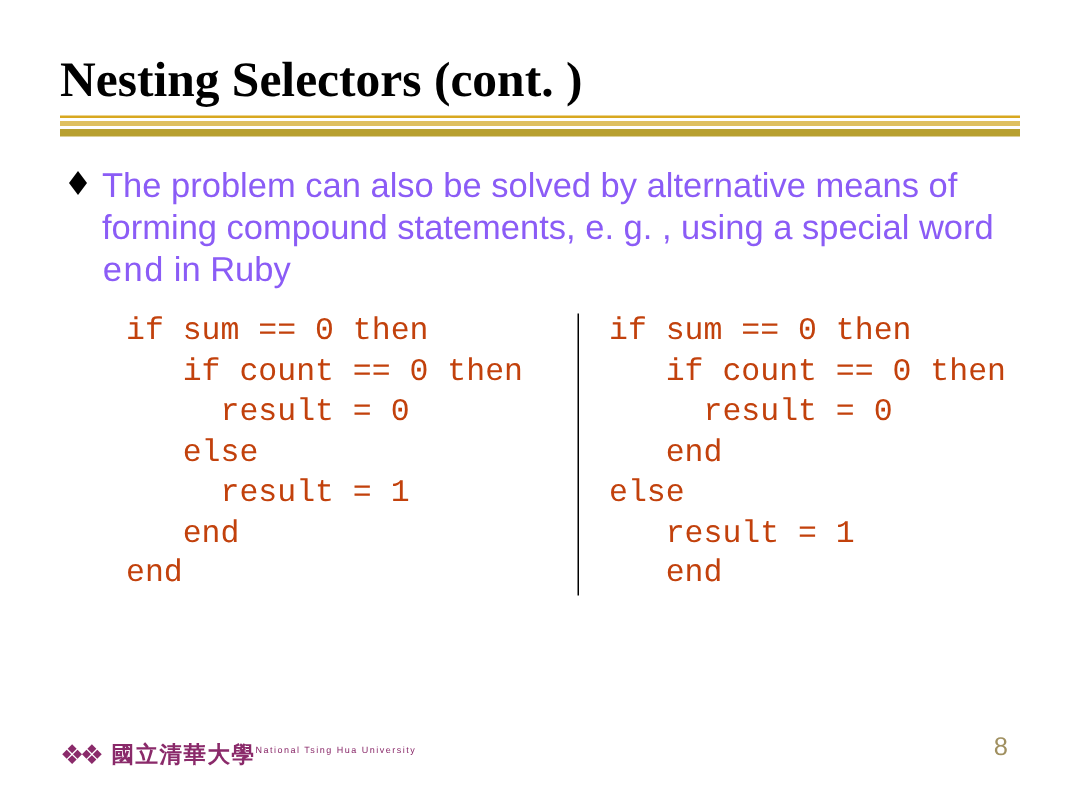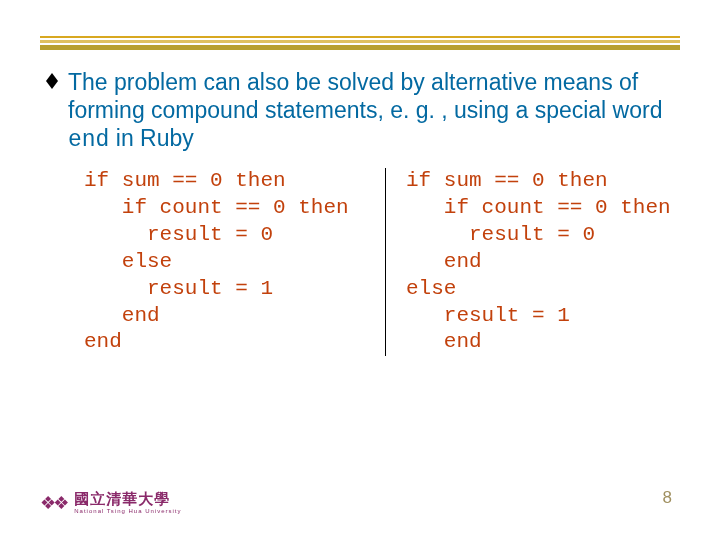--- a/index.html
+++ b/index.html
@@ -44,21 +44,21 @@
   }
   .bullet {
     font-size: 18px;
     line-height: 1.25;
     color: #000;
     margin-top: 4px;
   }
   .bullet-text {
     font-size: 23px;
     line-height: 1.22;
-    color: #0369a1;
+    color: #8b5cf6;
   }
   .bullet-text code {
     font-family: "Courier New", Courier, monospace;
     font-size: 23px;
   }
   .code-columns {
     display: flex;
     margin-top: 14px;
     margin-left: 44px;
   }
@@ -85,21 +85,20 @@
     align-items: center;
     gap: 8px;
     color: #8a2a6a;
   }
   .logo-glyph {
     font-size: 18px;
     letter-spacing: -3px;
   }
   .logo-text {
     display: flex;
-    flex-direction: column;
     line-height: 1;
   }
   .logo-cn {
     font-size: 15px;
     font-weight: bold;
     letter-spacing: 1px;
   }
   .logo-en {
     font-size: 6px;
     letter-spacing: 1px;
@@ -111,20 +110,21 @@
     bottom: 32px;
     font-size: 17px;
     color: #a09060;
   }
 </style>
 </head>
 <body>
 
 <div class="slide">
 
+  <div class="title">Nesting Selectors (cont. )</div>
   <div class="title-underline"></div>
 
   <div class="bullet-row">
     <div class="bullet">
       <svg width="12" height="16" viewBox="0 0 12 16">
           <polygon points="6,0 12,8 6,16 0,8" fill="#000"></polygon>
         </svg>
     </div>
     <div class="bullet-text">
       <span>The problem can also be solved by alternative means of forming compound statements, e. g. , using a special word </span><code>end</code><span> in Ruby</span>

